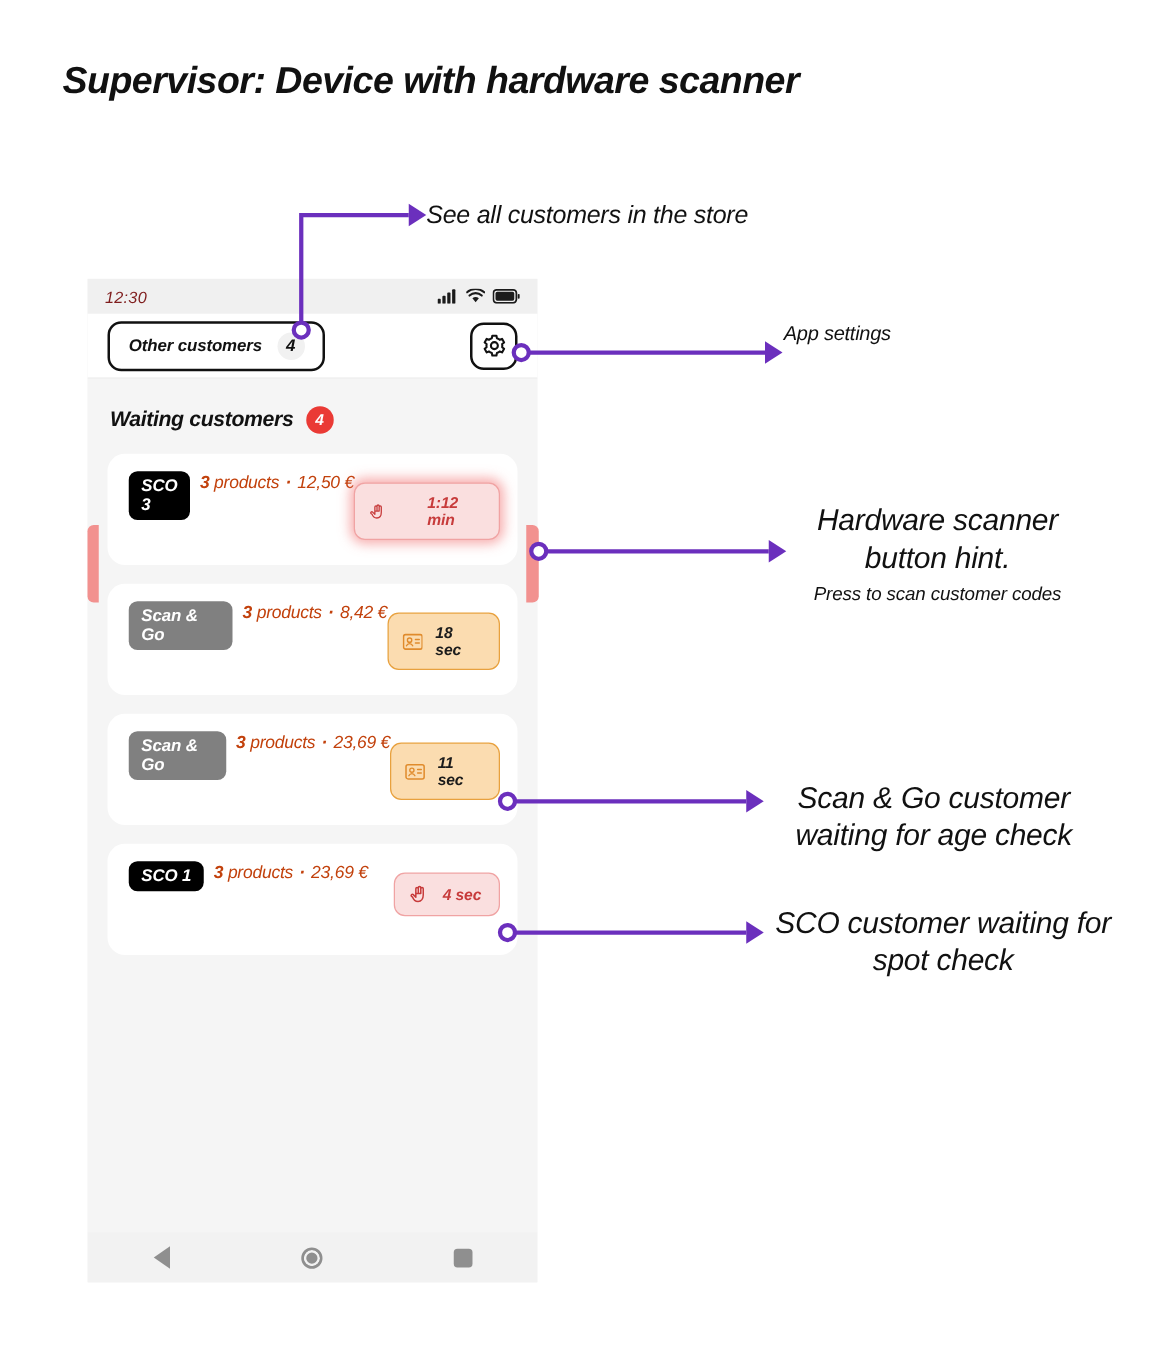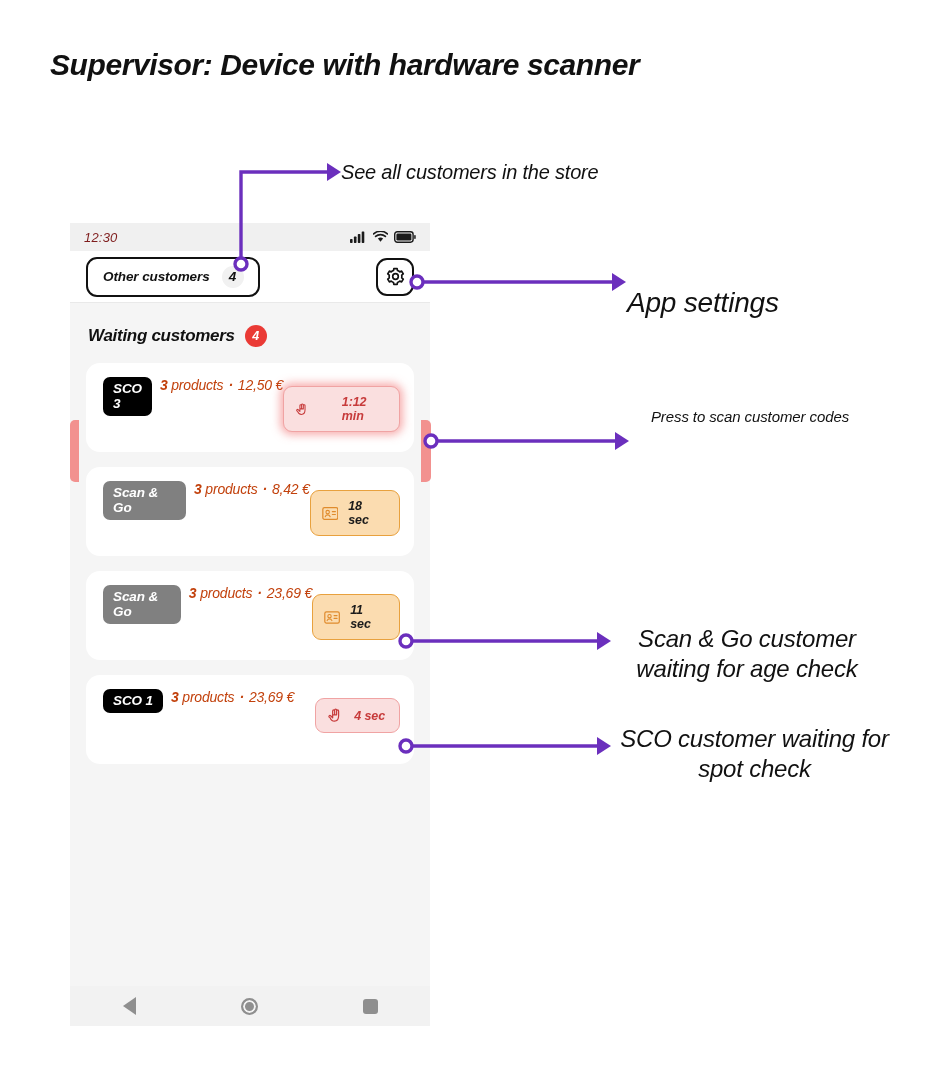--- a/index.html
+++ b/index.html
@@ -192,21 +192,21 @@
   }
 
   
   .anno-svg { position: absolute; left: 0; top: 0; width: 931px; height: 1089px; pointer-events: none; }
   .anno-text {
     position: absolute;
     color: #111111;
     letter-spacing: -.2px;
   }
   .anno-1 { left: 341px; top: 161px; font-size: 20px; }
-  .anno-2 { left: 627px; top: 259px; font-size: 28px; margin-top: 28px; }
+  .anno-2 { left: 627px; top: 259px; font-size: 16px; }
   .anno-3 { left: 620px; top: 402px; font-size: 24px; width: 260px; text-align: center; line-height: 1.23; }
   .anno-3 .sub { display: block; font-size: 15px; margin-top: 6px; letter-spacing: -.1px; }
   .anno-4 { left: 612px; top: 624px; font-size: 24px; width: 270px; text-align: center; line-height: 1.23; }
   .anno-5 { left: 612px; top: 724px; font-size: 24px; width: 285px; text-align: center; line-height: 1.23; }
 </style>
 </head>
 <body>
 
 <div id="root">
 
@@ -347,18 +347,19 @@
       <circle cx="417" cy="282" r="6"></circle>
       <circle cx="431" cy="441" r="6"></circle>
       <circle cx="406" cy="641" r="6"></circle>
       <circle cx="406" cy="746" r="6"></circle>
     </g>
   </svg>
 
   <div class="anno-text anno-1">See all customers in the store</div>
   <div class="anno-text anno-2">App settings</div>
   <div class="anno-text anno-3">
+    <span>Hardware scanner button hint.</span>
     <span class="sub">Press to scan customer codes</span>
   </div>
   <div class="anno-text anno-4">Scan &amp; Go customer waiting for age check</div>
   <div class="anno-text anno-5">SCO customer waiting for spot check</div>
 
 </div>
 
 </body></html>

